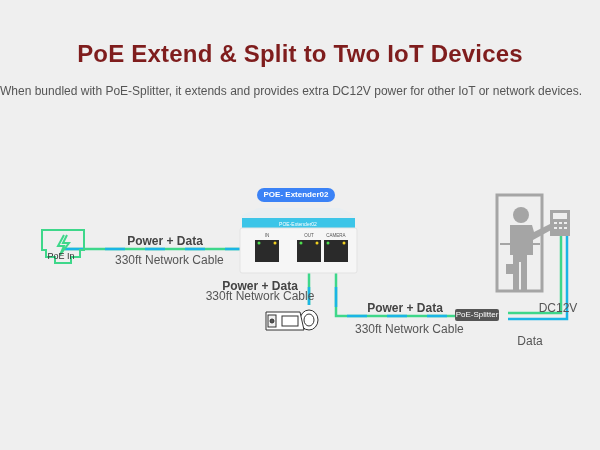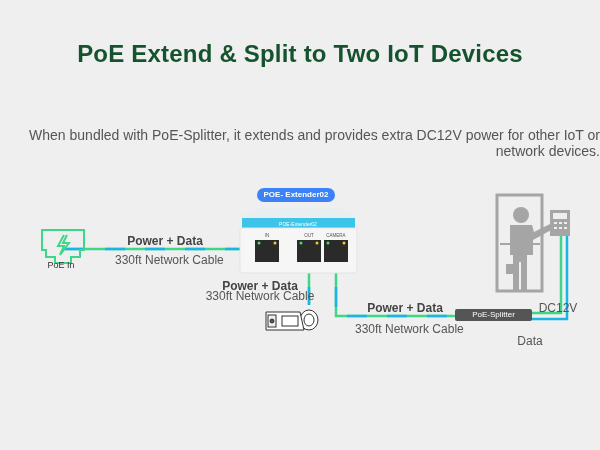--- a/index.html
+++ b/index.html
@@ -1,24 +1,24 @@
 <!DOCTYPE html>
 <html><head>
 <meta charset="utf-8">
 <style>
   html,body{margin:0;padding:0;}
   body{width:600px;height:450px;background:#efefef;position:relative;overflow:hidden;font-family:"Liberation Sans","DejaVu Sans",sans-serif;color:#222;}
-  .title{position:absolute;left:0;top:40px;width:600px;text-align:center;font-size:24px;font-weight:bold;color:#14532d;letter-spacing:0.2px;}
-  .subtitle{position:absolute;left:0;top:84px;width:600px;text-align:right;font-size:14px;color:#555;margin-top:43px;}
+  .title{position:absolute;left:0;top:40px;width:600px;text-align:center;font-size:24px;font-weight:bold;color:#7f1d1d;letter-spacing:0.2px;}
+  .subtitle{position:absolute;left:0;top:84px;width:600px;text-align:left;font-size:12px;color:#555;}
   svg{position:absolute;left:0;top:0;}
   .lbl{position:absolute;font-size:12px;color:#555;white-space:nowrap;text-align:center;}
   .lbl.b{font-weight:bold;color:#444;}
   .badge{position:absolute;left:257px;top:188px;width:78px;height:14px;border-radius:8px;background:#3b82f6;color:#fff;font-size:8px;font-weight:bold;text-align:center;line-height:14px;}
-  .splitter{position:absolute;left:455px;top:309px;width:77px;height:12px;background:#555;color:#fff;font-size:8px;text-align:center;line-height:12px;border-radius:2px;}
-  .poein{position:absolute;left:36px;top:260px;width:50px;text-align:center;font-size:9px;color:#333;}
+  .splitter{position:absolute;left:455px;top:309px;width:44px;height:12px;background:#555;color:#fff;font-size:8px;text-align:center;line-height:12px;border-radius:2px;}
+  .poein{position:absolute;left:36px;top:251px;width:50px;text-align:center;font-size:9px;color:#333;}
 </style>
 </head>
 <body>
 
 <div class="title">PoE Extend &amp; Split to Two IoT Devices</div>
 <div class="subtitle">When bundled with PoE-Splitter, it extends and provides extra DC12V power for other IoT or network devices.</div>
 
 <svg width="600" height="450">
 
   <g>

